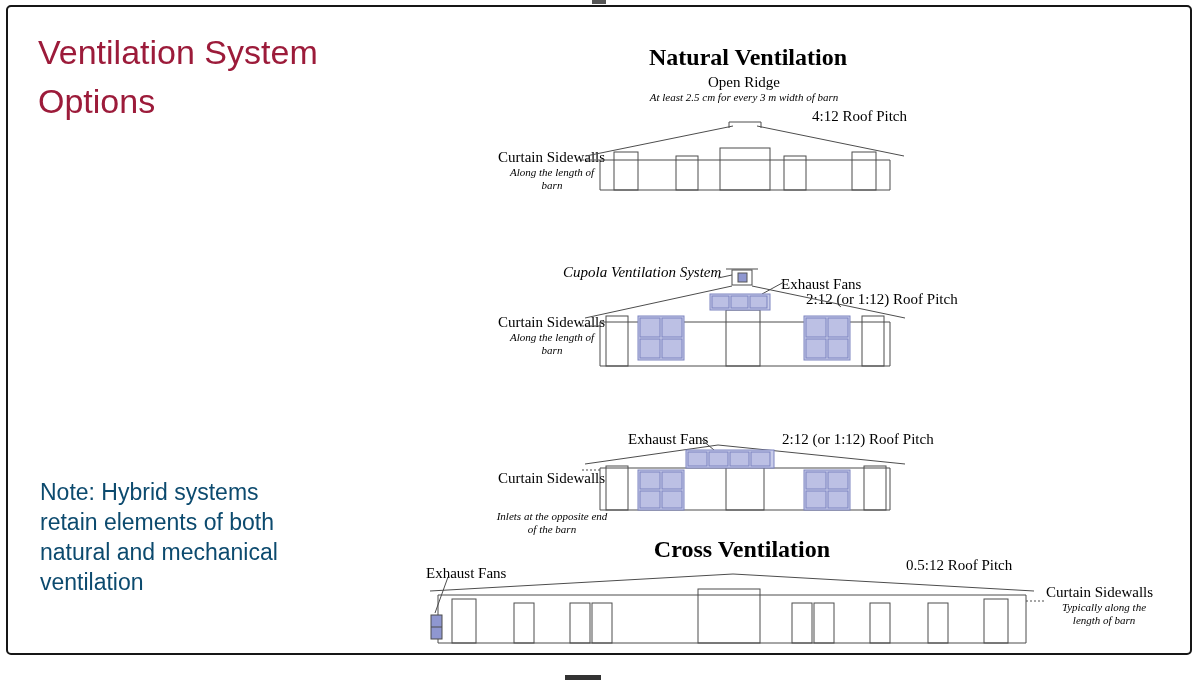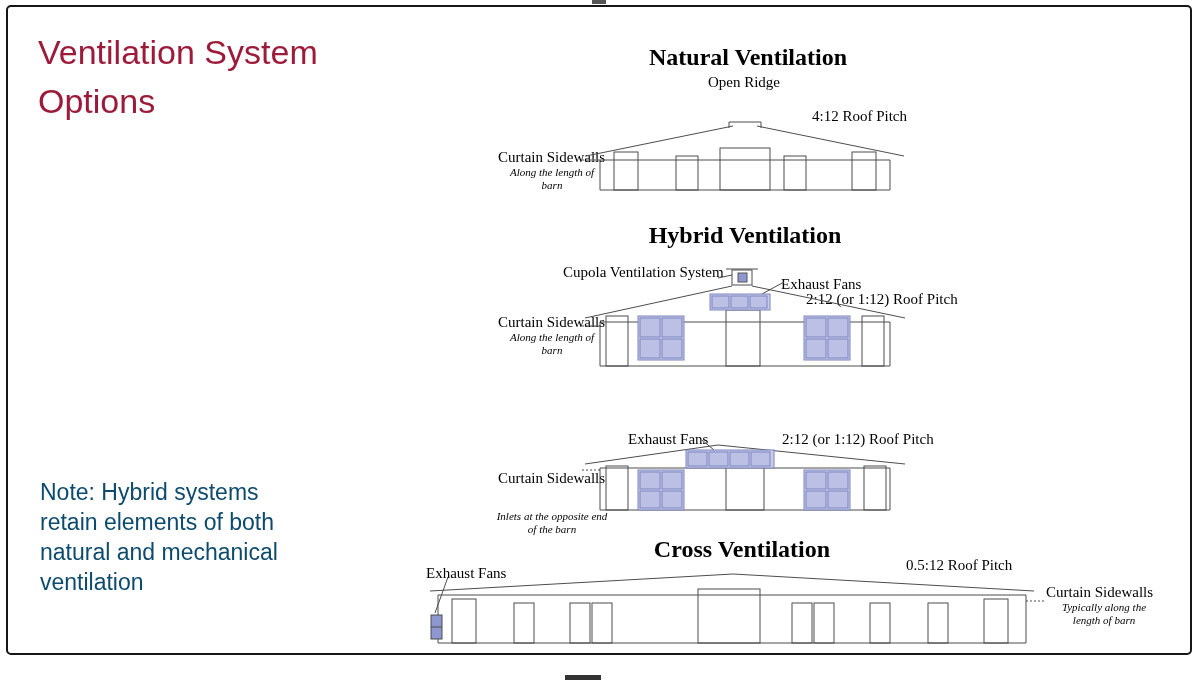--- a/index.html
+++ b/index.html
@@ -42,20 +42,21 @@
 <div class="page">
   <div class="slide-border"></div>
   <div class="tick" style="left:592px; top:0; width:14px; height:4px; background:#555;"></div>
   <div class="tick" style="left:565px; top:675px; width:36px; height:5px;"></div>
 
   <div class="title">Ventilation System Options</div>
   <div class="note">Note: Hybrid systems retain elements of both natural and mechanical ventilation</div>
 
   <div class="sec-heading" style="left:598px; top:44px;">Natural Ventilation</div>
   <div class="lbl ctr" style="left:644px; top:74px; width:200px;">Open Ridge</div>
+  <div class="sub ctr" style="left:594px; top:91px; width:300px;">At least 2.5 cm for every 3 m width of barn</div>
   <div class="lbl" style="left:812px; top:108px;">4:12 Roof Pitch</div>
   <div class="lbl" style="left:498px; top:149px;">Curtain Sidewalls</div>
   <div class="sub ctr" style="left:500px; top:166px; width:104px;">Along the length of barn</div>
 
   <svg class="barn" style="left:580px; top:120px;" width="330" height="80" viewBox="0 0 330 80">
     <g stroke="#4d4d4d" fill="none" stroke-width="1">
       <path d="M6 36 L153 6"></path>
       <path d="M324 36 L177 6"></path>
       <path d="M149 8 L149 2 L181 2 L181 8"></path>
       <path d="M2 40 L20 40" stroke-dasharray="2,2"></path>
@@ -64,22 +65,21 @@
       <path d="M20 40 L20 70"></path>
       <path d="M310 40 L310 70"></path>
       <rect x="34" y="32" width="24" height="38"></rect>
       <rect x="96" y="36" width="22" height="34"></rect>
       <rect x="140" y="28" width="50" height="42"></rect>
       <rect x="204" y="36" width="22" height="34"></rect>
       <rect x="272" y="32" width="24" height="38"></rect>
     </g>
   </svg>
 
-  <div class="sec-heading" style="left:595px; top:222px;">Hybrid Ventilation</div>
-  <div class="lbl" style="left:563px; top:264px;">Cupola Ventilation System</div>
+  <div class="lbl" style="left:563px; top:264px;font-style:italic;">Cupola Ventilation System</div>
   <div class="lbl" style="left:781px; top:276px;">Exhaust Fans</div>
   <div class="lbl" style="left:806px; top:291px;">2:12 (or 1:12) Roof Pitch</div>
   <div class="lbl" style="left:498px; top:314px;">Curtain Sidewalls</div>
   <div class="sub ctr" style="left:500px; top:331px; width:104px;">Along the length of barn</div>
 
   <svg class="barn" style="left:580px; top:266px;" width="330" height="108" viewBox="0 0 330 108">
     <g stroke="#4d4d4d" fill="none" stroke-width="1">
       <path d="M146 3 L178 3"></path>
       <rect x="152" y="4" width="20" height="15"></rect>
       <path d="M138 12 L152 9"></path>

